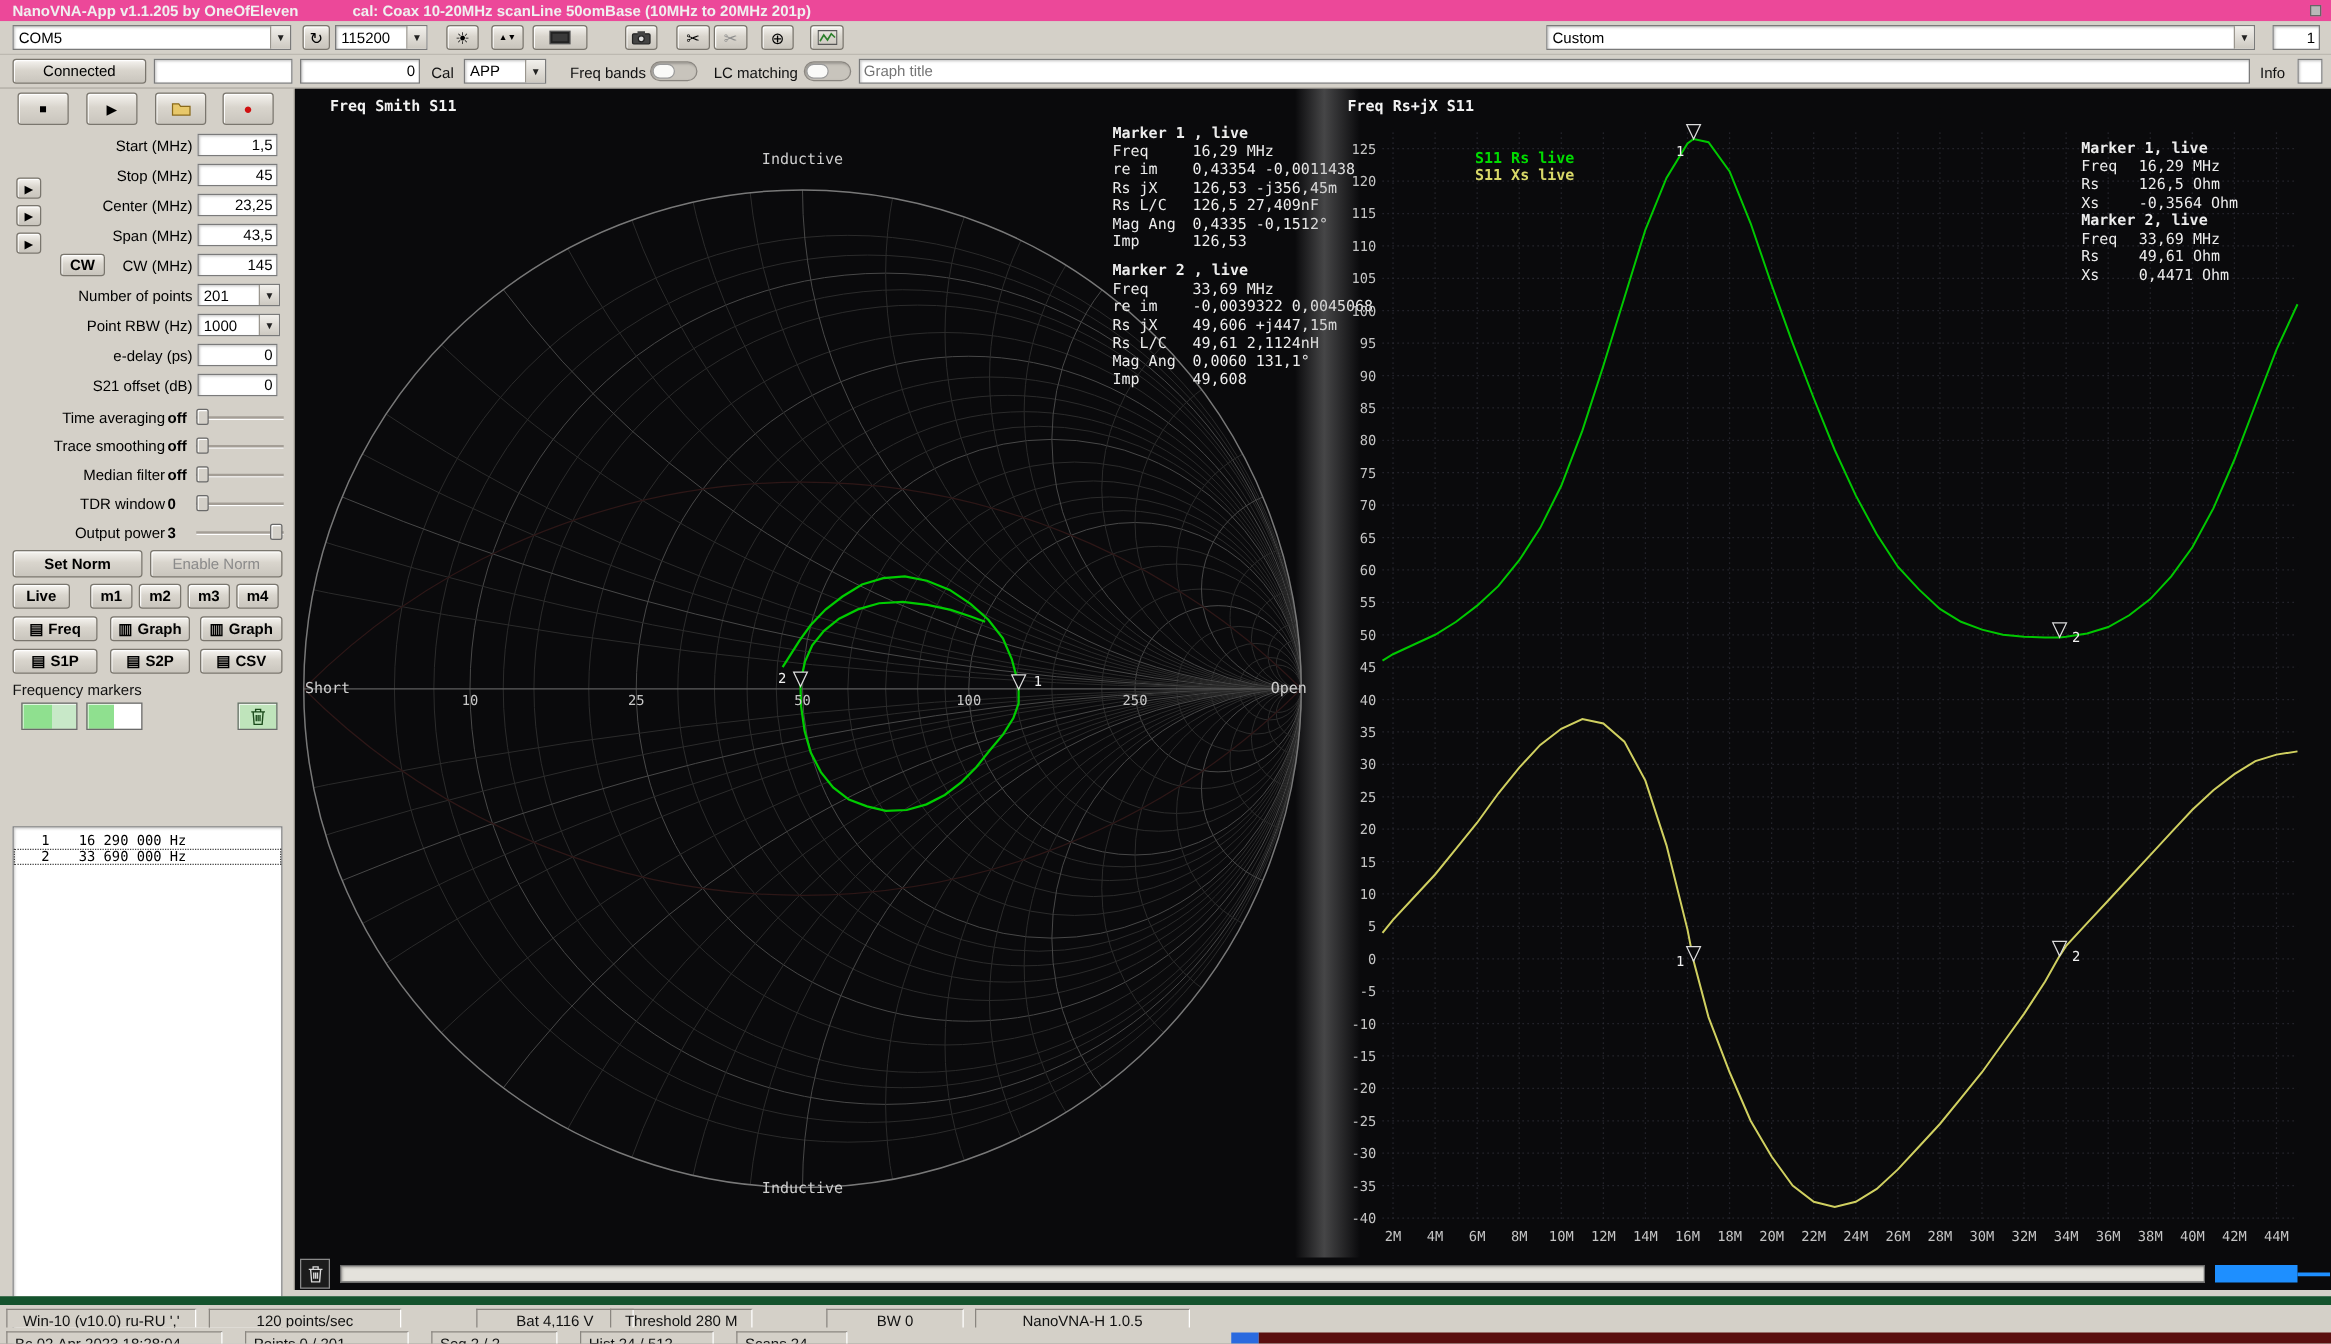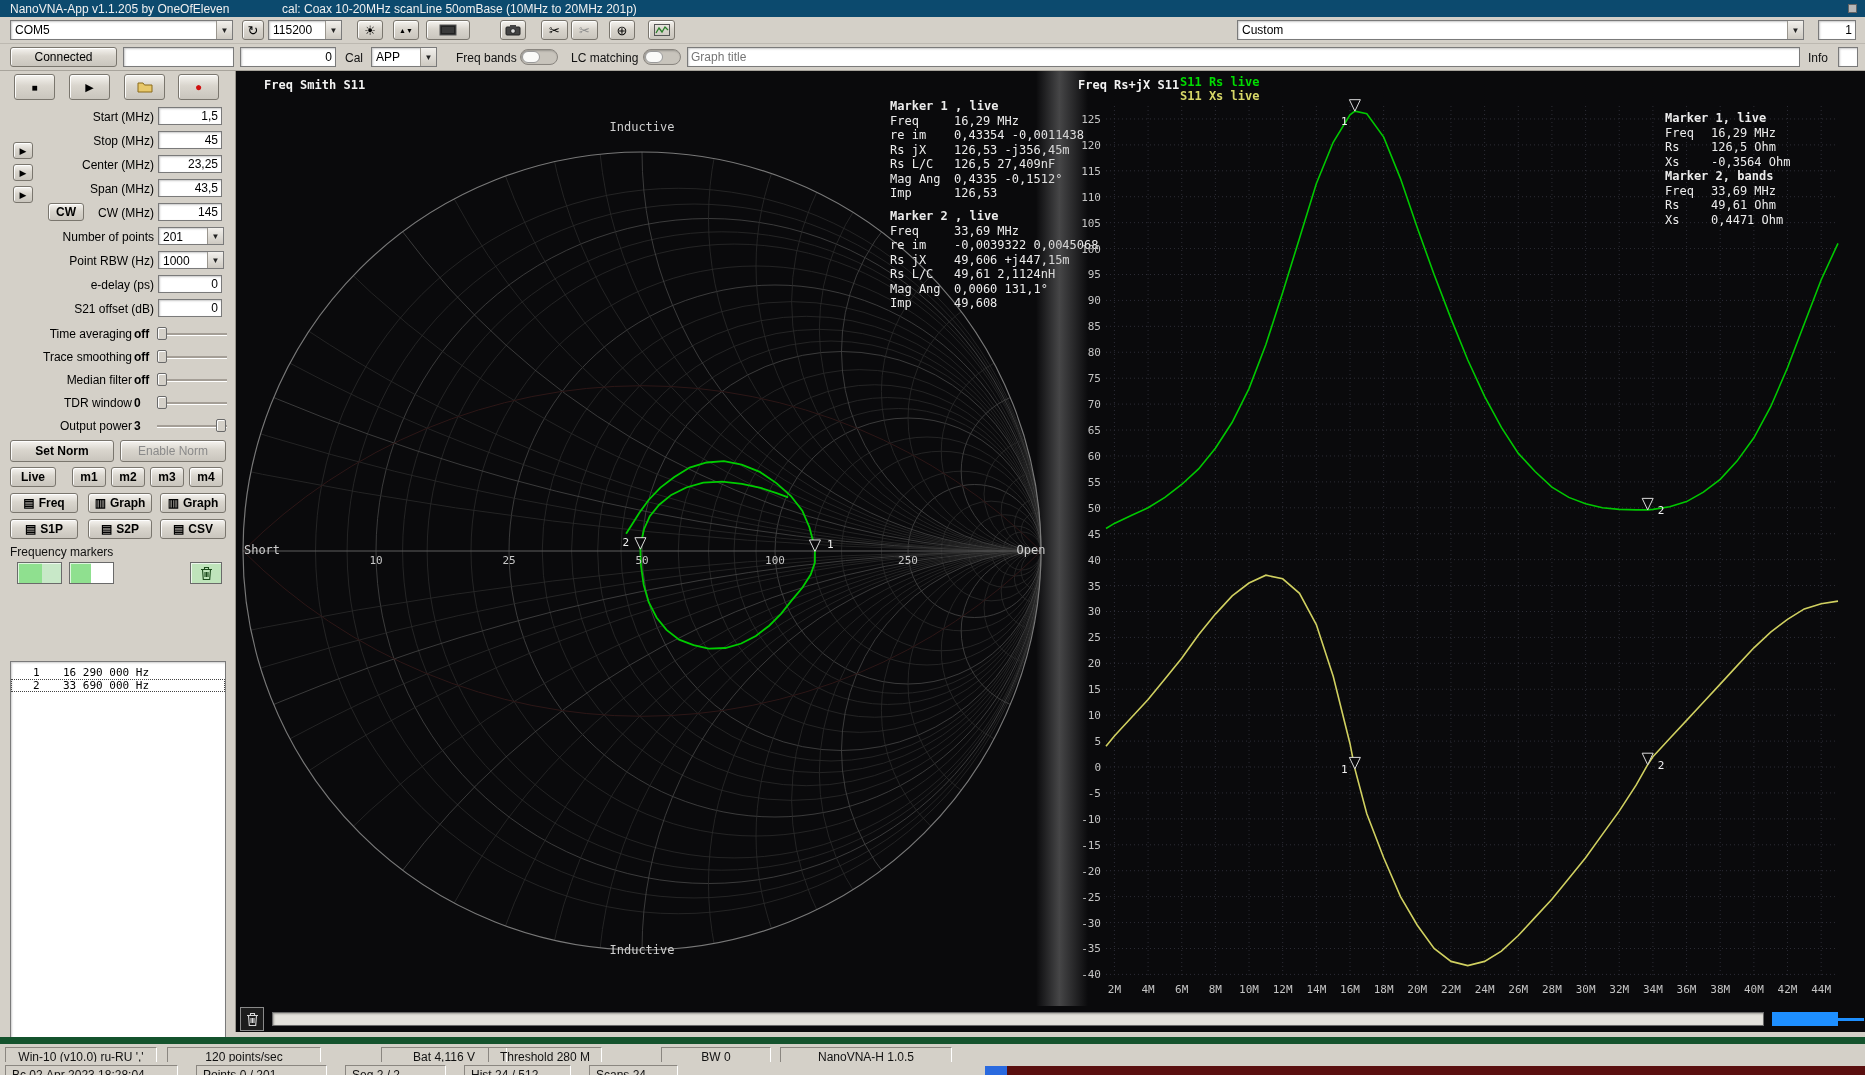--- a/index.html
+++ b/index.html
@@ -1,21 +1,21 @@
 <!DOCTYPE html>
 <html><head>
 <meta charset="utf-8">
 <style>
 *{margin:0;padding:0;box-sizing:border-box;}
 html,body{background:#6e6e6e;}
 body{font-family:"Liberation Sans",sans-serif;font-size:12px;}
 .app{position:relative;width:1865px;height:1075px;background:#d4d0c8;overflow:hidden;}
 
 
-.titlebar{position:absolute;left:0;top:0;width:100%;height:17px;background:#0c4a6e;color:#f0f0f0;font-weight:normal;}
+.titlebar{position:absolute;left:0;top:0;width:100%;height:17px;background:#ec4899;color:#f0f0f0;font-weight:bold;}
 .tb-text{position:absolute;top:2px;white-space:nowrap;font-size:12px;}
 .winbtn{position:absolute;right:8px;top:4px;width:9px;height:9px;background:#b8b8b8;border:1px solid #666;}
 
 
 .toolbar{position:absolute;left:0;width:100%;background:#d4d0c8;}
 #row1{top:17px;height:27px;border-bottom:1px solid #bdb9b1;}
 #row2{top:44px;height:27px;border-bottom:1px solid #a8a49c;}
 .b3d{display:flex;align-items:center;justify-content:center;background:linear-gradient(#f6f4f0,#d9d5cd 45%,#c9c5bd);border:1px solid #7a766e;border-radius:3px;box-shadow:inset 1px 1px 0 rgba(255,255,255,.9);font-size:12px;color:#000;position:absolute;cursor:default;white-space:nowrap;}
 .tinput{position:absolute;background:#fff;border:1px solid #7a7a7a;box-shadow:inset 1px 1px 2px rgba(0,0,0,.22);font:12px "Liberation Sans",sans-serif;padding:0 3px;color:#000;}
 .num{text-align:right;}
@@ -49,21 +49,21 @@
 
 
 .dark{position:absolute;left:236px;top:71px;width:1629px;height:961px;background:#0a0a0c;}
 .ptitle{position:absolute;font:bold 12px "DejaVu Sans Mono",monospace;color:#f2f2f2;white-space:nowrap;}
 .axlbl{position:absolute;font:12px "DejaVu Sans Mono",monospace;color:#cfcfcf;transform:translateX(-50%);white-space:nowrap;}
 .axnum{position:absolute;font:11px "DejaVu Sans Mono",monospace;color:#c8c8c8;transform:translateX(-50%);}
 .ro{position:absolute;font:12px/14.5px "DejaVu Sans Mono",monospace;color:#ececec;white-space:nowrap;}
 .ro .t{font-weight:bold;}
 .ro .r .l{display:inline-block;width:64px;}
 .ro.g .r .l{width:46px;}
-.leg{position:absolute;font:bold 12px/14px "DejaVu Sans Mono",monospace;white-space:nowrap;}
+.leg{position:absolute;font:bold 12px/14px "DejaVu Sans Mono",monospace;white-space:nowrap;margin-top:44px;}
 .band{position:absolute;left:800px;top:0;width:52px;height:935px;background:linear-gradient(90deg,rgba(150,150,150,0),rgba(160,160,160,.4) 45%,rgba(150,150,150,0));pointer-events:none;}
 .gpanel{position:absolute;left:840px;top:0;width:789px;height:935px;}
 .bottomrow{position:absolute;left:0;top:935px;width:1629px;height:26px;}
 .trashbtn{position:absolute;left:4px;top:1px;width:24px;height:24px;background:#1c1c1c;border:1px solid #8a8a8a;display:flex;align-items:center;justify-content:center;}
 .scrolltrack{position:absolute;left:36px;top:6px;width:1492px;height:14px;background:#e4e2dc;border:1px solid #6a6a6a;box-shadow:inset 1px 1px 2px rgba(0,0,0,.3);}
 .bluebar{position:absolute;left:1536px;top:6px;width:66px;height:14px;background:#1e8fff;}
 .blueline{position:absolute;left:1602px;top:12px;width:26px;height:3px;background:#1e8fff;}
 
 
 .statusbar{position:absolute;left:0;width:1865px;background:#d4d0c8;}
@@ -585,21 +585,21 @@
       <div class="leg" style="left: 104px; top: 4px; color: rgb(0, 220, 0);">S11 Rs live</div>
       <div class="leg" style="left: 104px; top: 18px; color: rgb(216, 216, 104);">S11 Xs live</div>
 
       <div class="ro g" style="left:589px;top:40px">
         <div class="t">Marker 1, live</div>
         <div class="r"><span class="l">Freq</span><span>16,29 MHz</span></div>
         <div class="r"><span class="l">Rs</span><span>126,5 Ohm</span></div>
         <div class="r"><span class="l">Xs</span><span>-0,3564 Ohm</span></div>
       </div>
       <div class="ro g" style="left:589px;top:98px">
-        <div class="t">Marker 2, bands</div>
+        <div class="t">Marker 2, live</div>
         <div class="r"><span class="l">Freq</span><span>33,69 MHz</span></div>
         <div class="r"><span class="l">Rs</span><span>49,61 Ohm</span></div>
         <div class="r"><span class="l">Xs</span><span>0,4471 Ohm</span></div>
       </div>
     </div>
 
     <div class="bottomrow">
       <div class="trashbtn">
         <svg width="13" height="15" viewBox="0 0 13 15">
             <path d="M1 3.5 h11 M4.5 3.5 V1.5 h4 v2 M2.5 3.5 l.8 10 h6.4 l.8-10 M5 6 v5 M6.5 6 v5 M8 6 v5" stroke="#d8d8d8" fill="none" stroke-width="1.1"></path>

